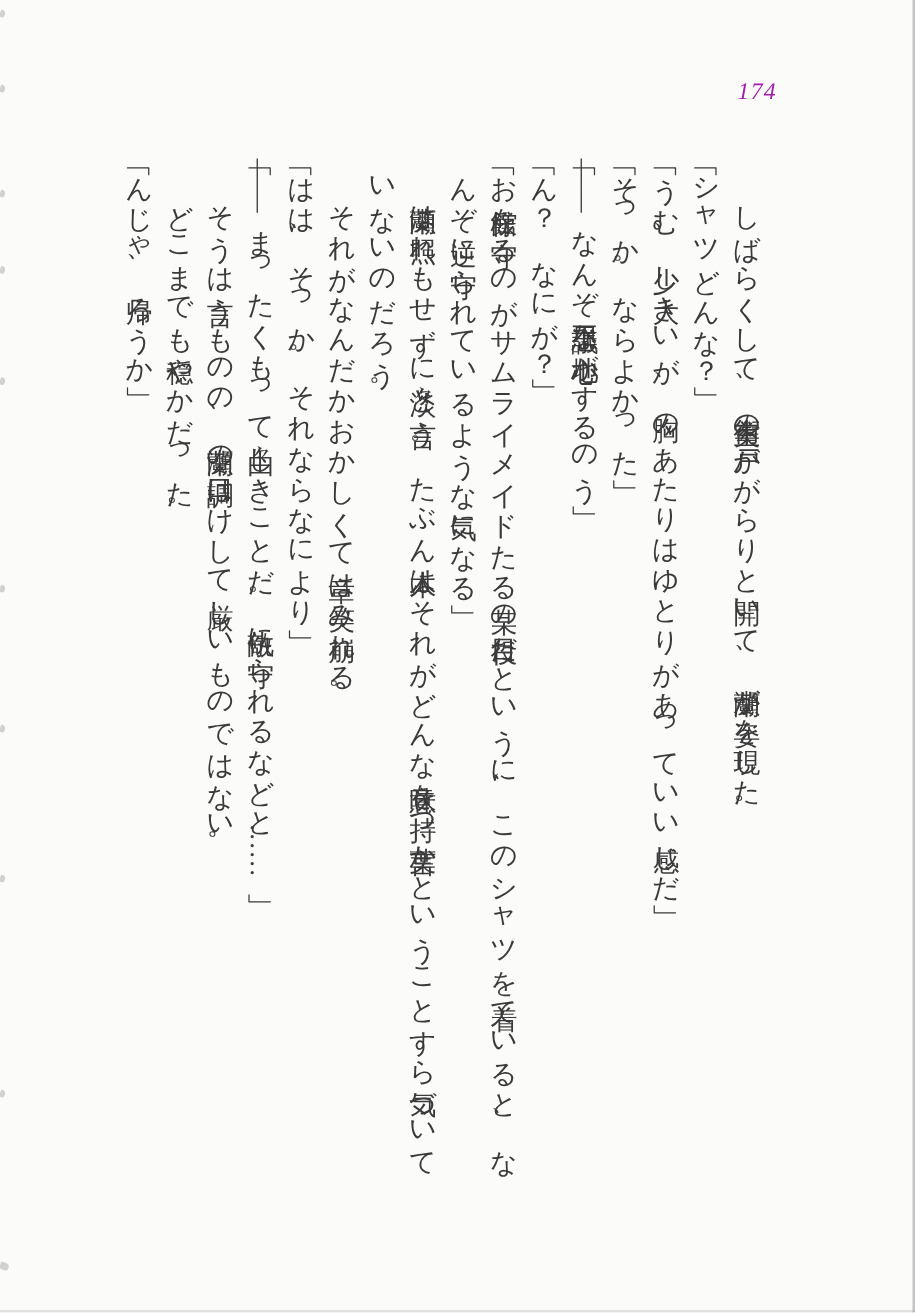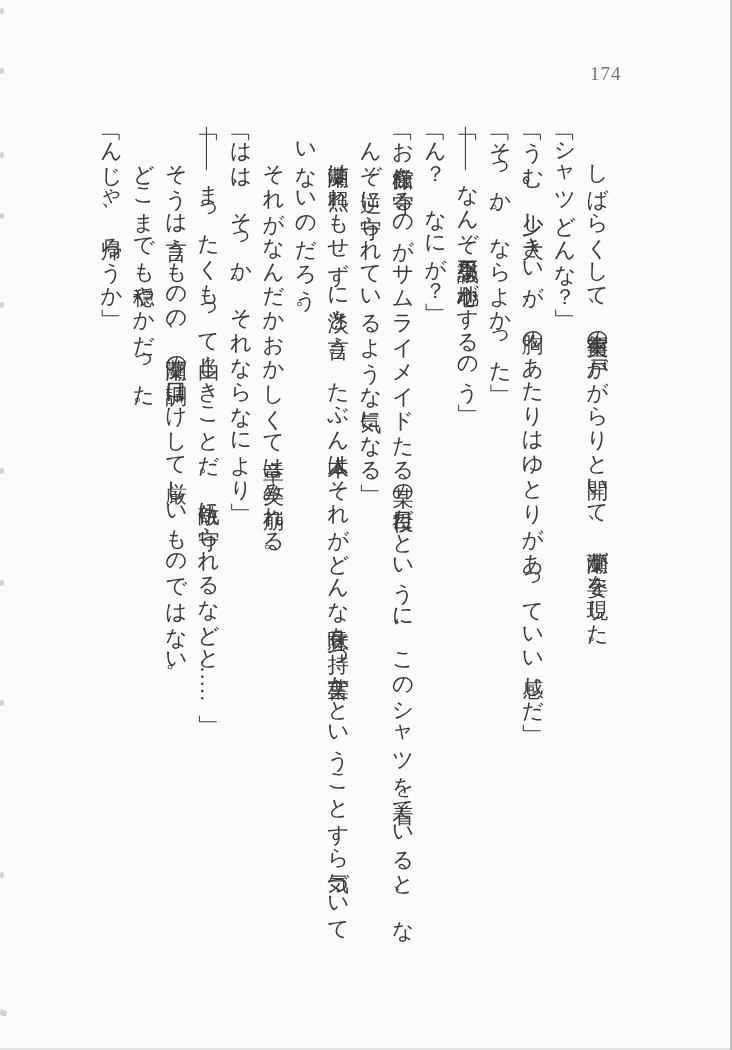--- a/index.html
+++ b/index.html
@@ -18,22 +18,23 @@
     position: absolute;
     inset: 0;
     width: 732px;
     height: 1050px;
   }
   .pagenum {
     position: absolute;
     top: 63px;
     left: 590px;
     font-size: 19px;
+    font-style: italic;
     letter-spacing: 1px;
-    color: #737373;
+    color: #a21caf;
   }
   .text-block {
     position: absolute;
     top: 127px;
     right: 119px;
     height: 818px;
     writing-mode: vertical-rl;
     text-orientation: mixed;
     font-size: 21.5px;
     line-height: 32.4px;

